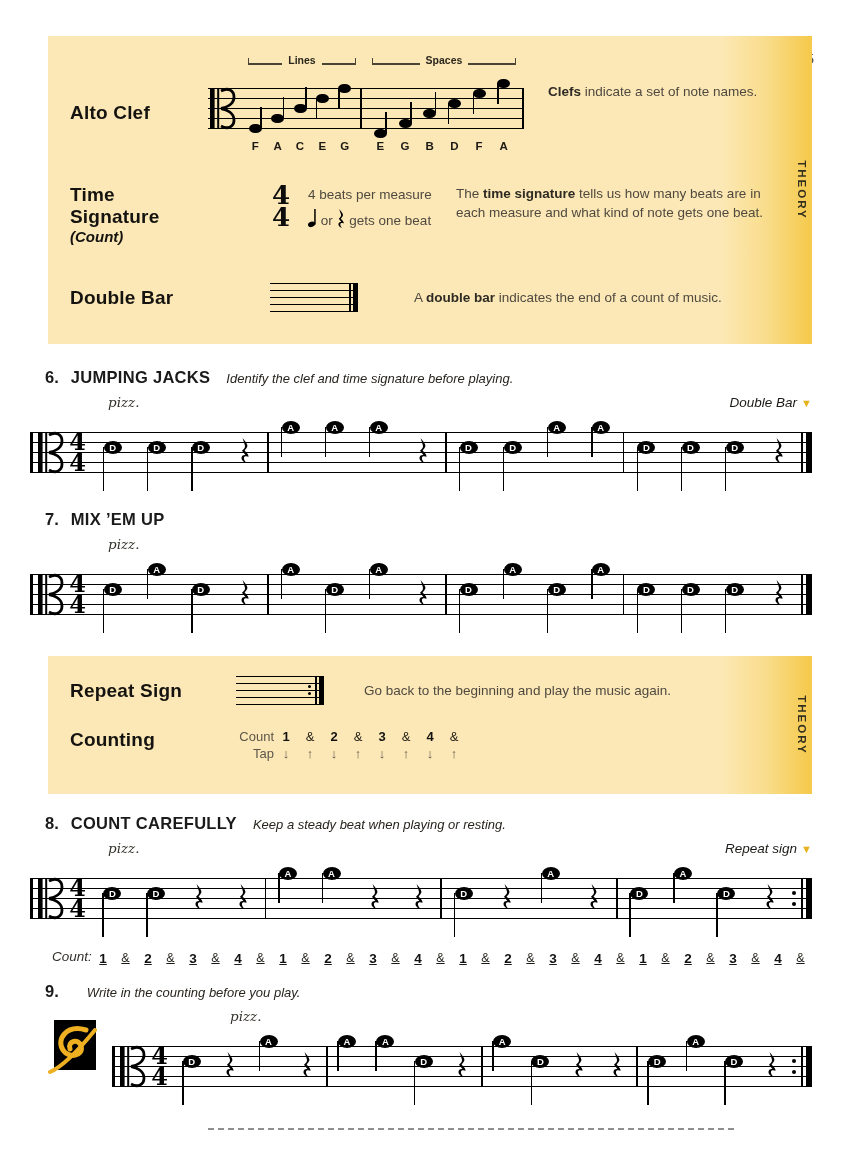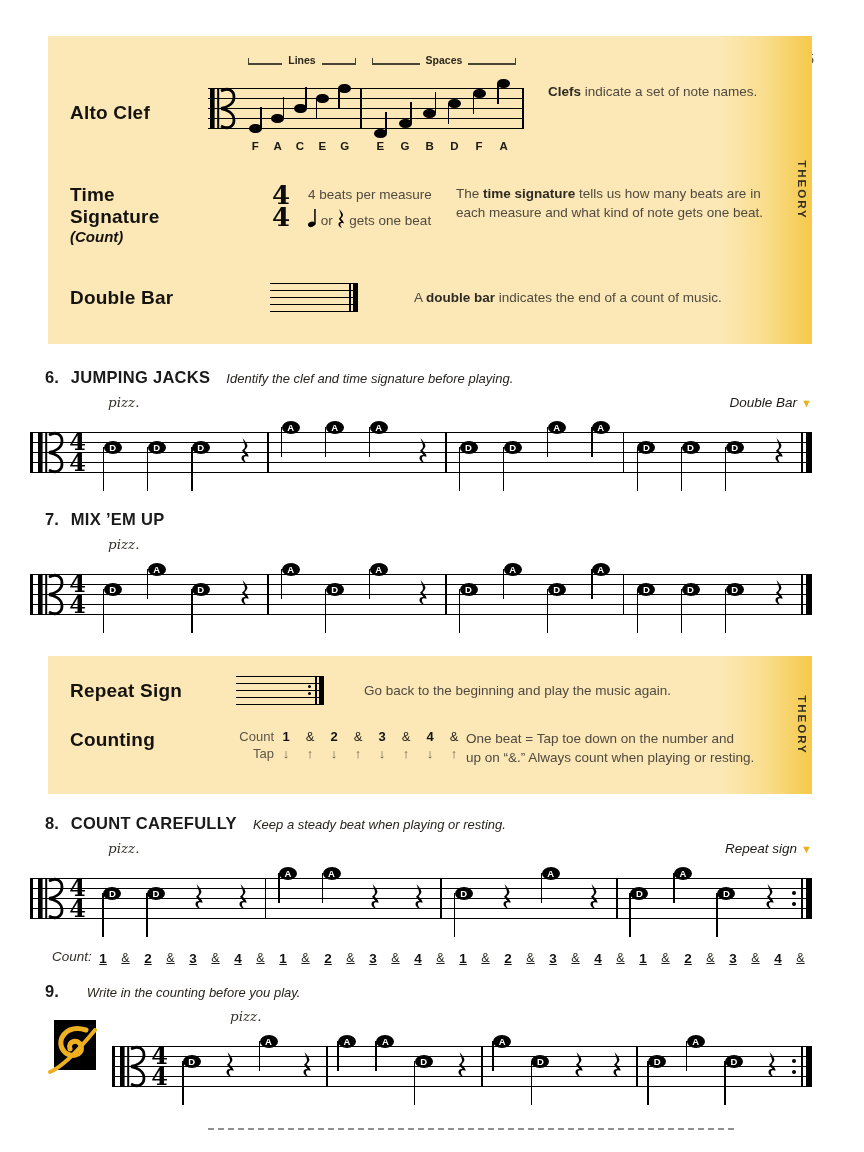--- a/index.html
+++ b/index.html
@@ -498,24 +498,20 @@
               <span class="ct-cell arrow">↑</span>
               <span class="ct-cell arrow">↓</span>
               <span class="ct-cell arrow">↑</span>
               <span class="ct-cell arrow">↓</span>
               <span class="ct-cell arrow">↑</span>
               <span class="ct-cell arrow">↓</span>
               <span class="ct-cell arrow">↑</span>
             </span>
         </div>
       </div>
-      <div class="bodytext" style="margin-left:auto;width:300px;">
-        <div>One beat = Tap toe down on the number and</div>
-        <div>up on “&amp;.”  Always count when playing or resting.</div>
-      </div>
     </div>
   </section>
 
   <div class="exercise" style="margin-top:20px;">
     <div class="ex-header">
       <span class="ex-num">8.</span>
       <span class="ex-title">COUNT CAREFULLY</span>
       <span class="ex-sub">Keep a steady beat when playing or resting.</span>
     </div>
     <div class="annot-row">

